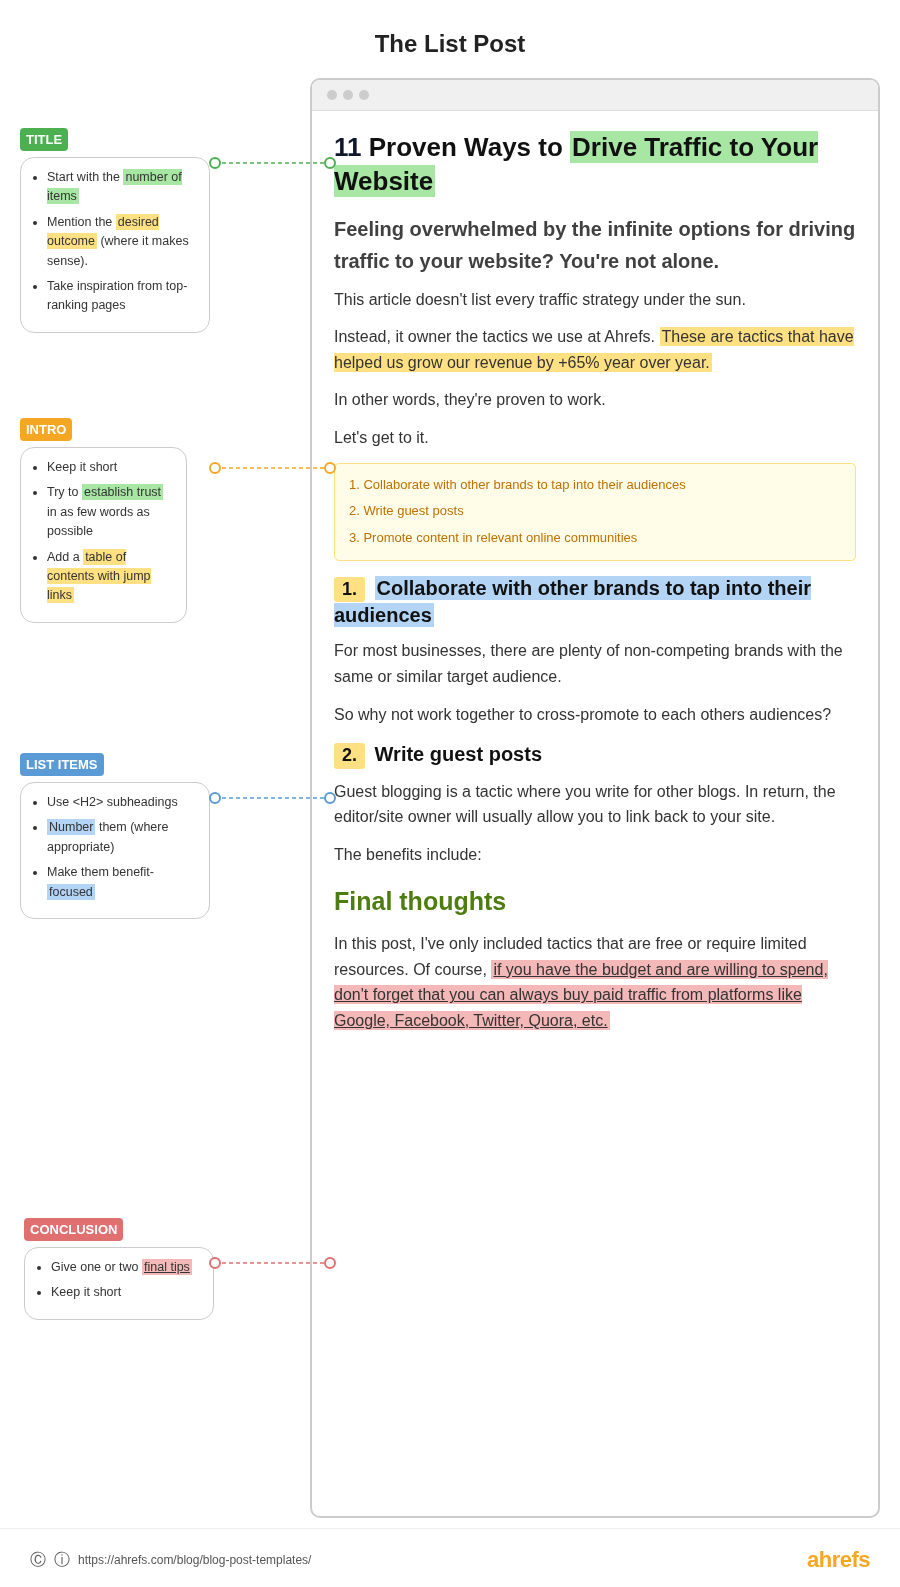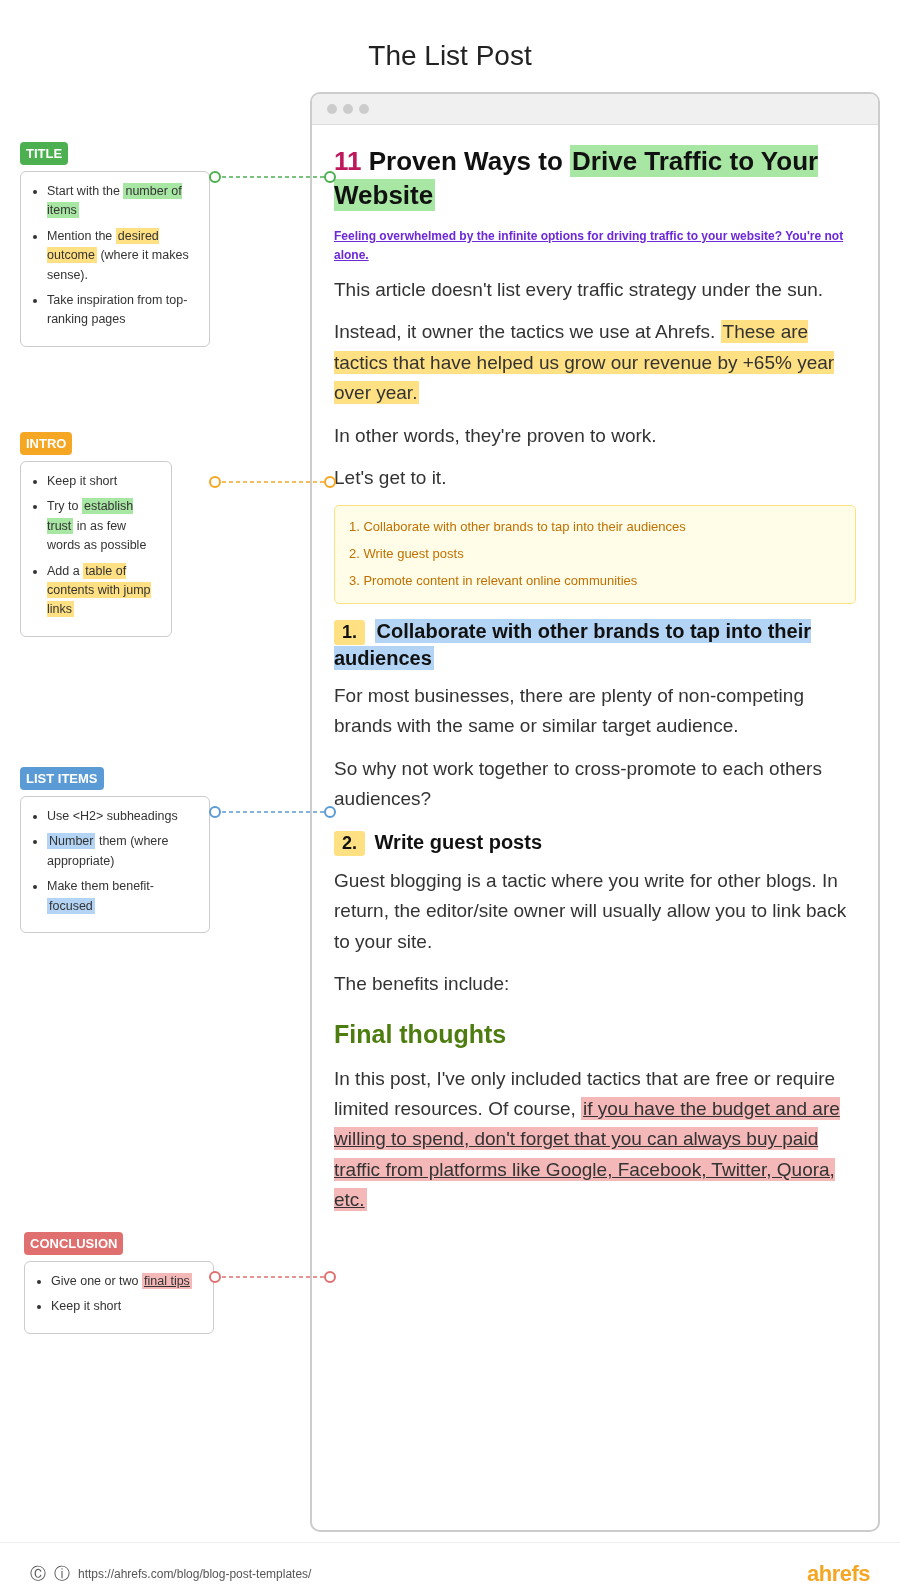--- a/index.html
+++ b/index.html
@@ -7,24 +7,24 @@
       background: #fff;
       font-family: -apple-system, BlinkMacSystemFont, 'Segoe UI', Arial, sans-serif;
       width: 900px;
       min-height: 1587px;
       position: relative;
       overflow-x: hidden;
     }
 
     .page-title {
       text-align: center;
-      font-size: 28px;
-      font-weight: 400;
+      font-size: 24px;
+      font-weight: 700;
       color: #222;
-      padding: 40px 0 20px 0;
+      padding: 30px 0 20px 0;
     }
 
     .main-layout {
       display: flex;
       flex-direction: row;
       padding: 0 20px;
       gap: 0;
       position: relative;
     }
 
@@ -71,21 +71,21 @@
       margin-bottom: 6px;
     }
 
     .annotation-label.green { background: #4caf50; }
     .annotation-label.yellow { background: #f5a623; }
     .annotation-label.blue { background: #5b9bd5; }
     .annotation-label.red { background: #e07070; }
 
     .annotation-box {
       border: 1.5px solid #ccc;
-      border-radius: 6px;
+      border-radius: 14px;
       padding: 10px 12px;
       background: #fff;
       font-size: 12.5px;
       line-height: 1.55;
       color: #333;
     }
 
     .annotation-box ul {
       padding-left: 14px;
     }
@@ -103,36 +103,35 @@
     
     .article-h1 {
       font-size: 26px;
       font-weight: 800;
       color: #111;
       line-height: 1.3;
       margin-bottom: 14px;
     }
 
     .article-h1 .num {
-      color: #be185d;
+      color: #0f172a;
       font-weight: 900;
       text-align: right;
     }
 
     .article-intro-bold {
       font-weight: 700;
-      font-size: 12px;
+      font-size: 20px;
       margin-bottom: 10px;
-      color: #6d28d9;
-      text-decoration: underline;
+      color: #404040;
     }
 
     .article-p {
       margin-bottom: 12px;
-      font-size: 19px;
+      font-size: 16px;
       color: #333;
     }
 
     .toc-list {
       background: #fffde7;
       border: 1px solid #ffe082;
       border-radius: 5px;
       padding: 8px 14px;
       margin-bottom: 14px;
       list-style: none;
@@ -245,21 +244,21 @@
       <span class="annotation-label green">TITLE</span>
       <div class="annotation-box">
         <ul>
           <li>Start with the <span class="hl-green">number of items</span></li>
           <li>Mention the <span class="hl-yellow">desired outcome</span> (where it makes sense).</li>
           <li>Take inspiration from top-ranking pages</li>
         </ul>
       </div>
     </div>
 
-    <div style="position:absolute; top:340px; left:0; width:152px;">
+    <div style="position:absolute; top:340px; left:0; width:167px;">
       <span class="annotation-label yellow">INTRO</span>
       <div class="annotation-box">
         <ul>
           <li>Keep it short</li>
           <li>Try to <span class="hl-green">establish trust</span> in as few words as possible</li>
           <li>Add a <span class="hl-yellow">table of contents with jump links</span></li>
         </ul>
       </div>
     </div>
 

